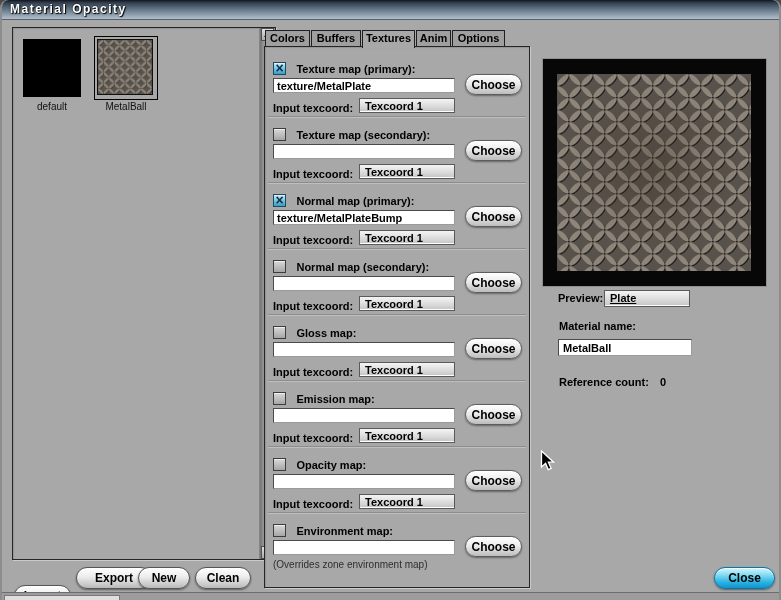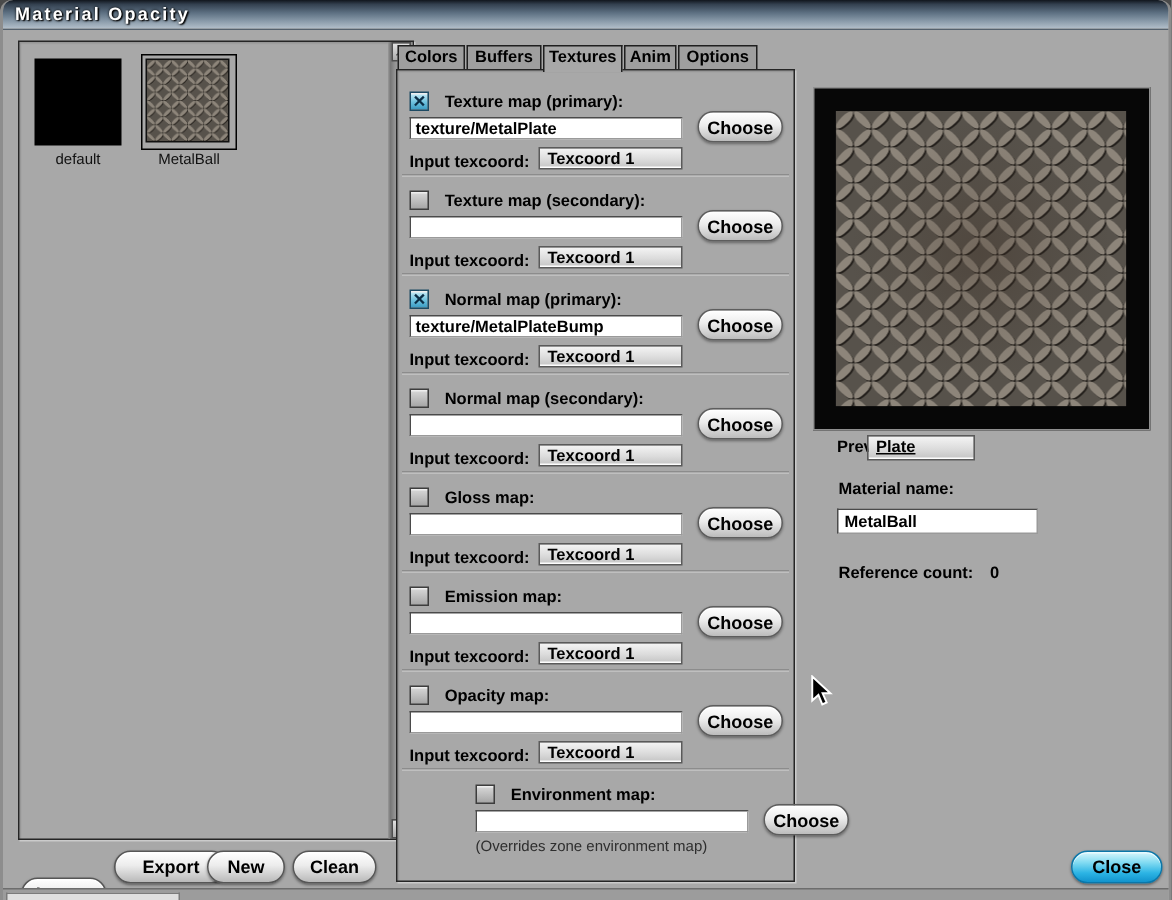--- a/index.html
+++ b/index.html
@@ -64,21 +64,21 @@
     font-size:11px;font-weight:bold;color:#000;padding:1px 5px 0;cursor:pointer;
   }
   .texcoord-combo{width:96px;height:15px;}
   .env-note{position:absolute;left:8px;top:38px;font-size:10px;color:#2e2e2e;}
   .divider{position:absolute;left:3px;right:3px;height:0;border-top:1px solid #8c8c8c;border-bottom:1px solid #bfbfbf;}
   
   #preview-frame{position:absolute;left:540px;top:58px;width:225px;height:229px;background:#070707;border:1px solid #8f8f8f;box-sizing:border-box;padding:15px 15px 15px 14px;}
   #preview-frame .tex{width:100%;height:100%;position:relative;overflow:hidden;}
   #preview-frame .vignette{position:absolute;inset:0;background:radial-gradient(circle at 50% 48%, rgba(66,50,38,.35) 0%, rgba(66,50,38,.12) 35%, rgba(0,0,0,0) 62%);}
   .rlabel{position:absolute;font-size:11px;font-weight:bold;color:#000;}
-  .preview-combo{position:absolute;left:576px;top:290px;width:72px;height:17px;text-decoration:underline;}
+  .preview-combo{position:absolute;left:602px;top:290px;width:86px;height:17px;text-decoration:underline;}
   .name-field{position:absolute;left:556px;top:339px;width:134px;height:17px;box-sizing:border-box;background:#fff;border:1px solid #4a4a4a;border-right-color:#9a9a9a;border-bottom-color:#9a9a9a;font-family:"Liberation Sans",sans-serif;font-size:11px;font-weight:bold;padding:0 4px;outline:none;}
   
   .pill{
     position:absolute;top:567px;height:22px;border-radius:11px;
     background:linear-gradient(180deg,#ffffff 0%,#ececec 45%,#b9b9b9 100%);
     border:1px solid #565656;box-shadow:0 1px 2px rgba(0,0,0,.45), inset 0 1px 0 #fff;
     font-family:"Liberation Sans",sans-serif;font-size:12px;font-weight:bold;color:#000;text-align:center;line-height:19px;padding:0;cursor:pointer;
   }
   .pill.close{
     background:linear-gradient(180deg,#d9f6fc 0%,#82dbf2 35%,#2cb4e4 70%,#1193cd 100%);
@@ -241,21 +241,21 @@
       </div>
       <input class="path-field" value="" style="">
       <button class="choose-btn">Choose</button>
       <div class="tex-row">
         <span class="tex-label">Input texcoord:</span><div class="combo texcoord-combo">Texcoord 1</div>
       </div>
     </div>
 
     <div class="divider" style="top:465px;"></div>
 
-    <div class="section" style="top:474px;margin-left:44px;">
+    <div class="section" style="top:474px;">
       <div class="check-row">
         <span class="checkbox" data-checked="false"></span>
         <span class="sec-label">Environment map:</span>
       </div>
       <input class="path-field" value="" style="">
       <button class="choose-btn">Choose</button>
       <div class="env-note">(Overrides zone environment map)</div>
     </div>
   </div>
 

